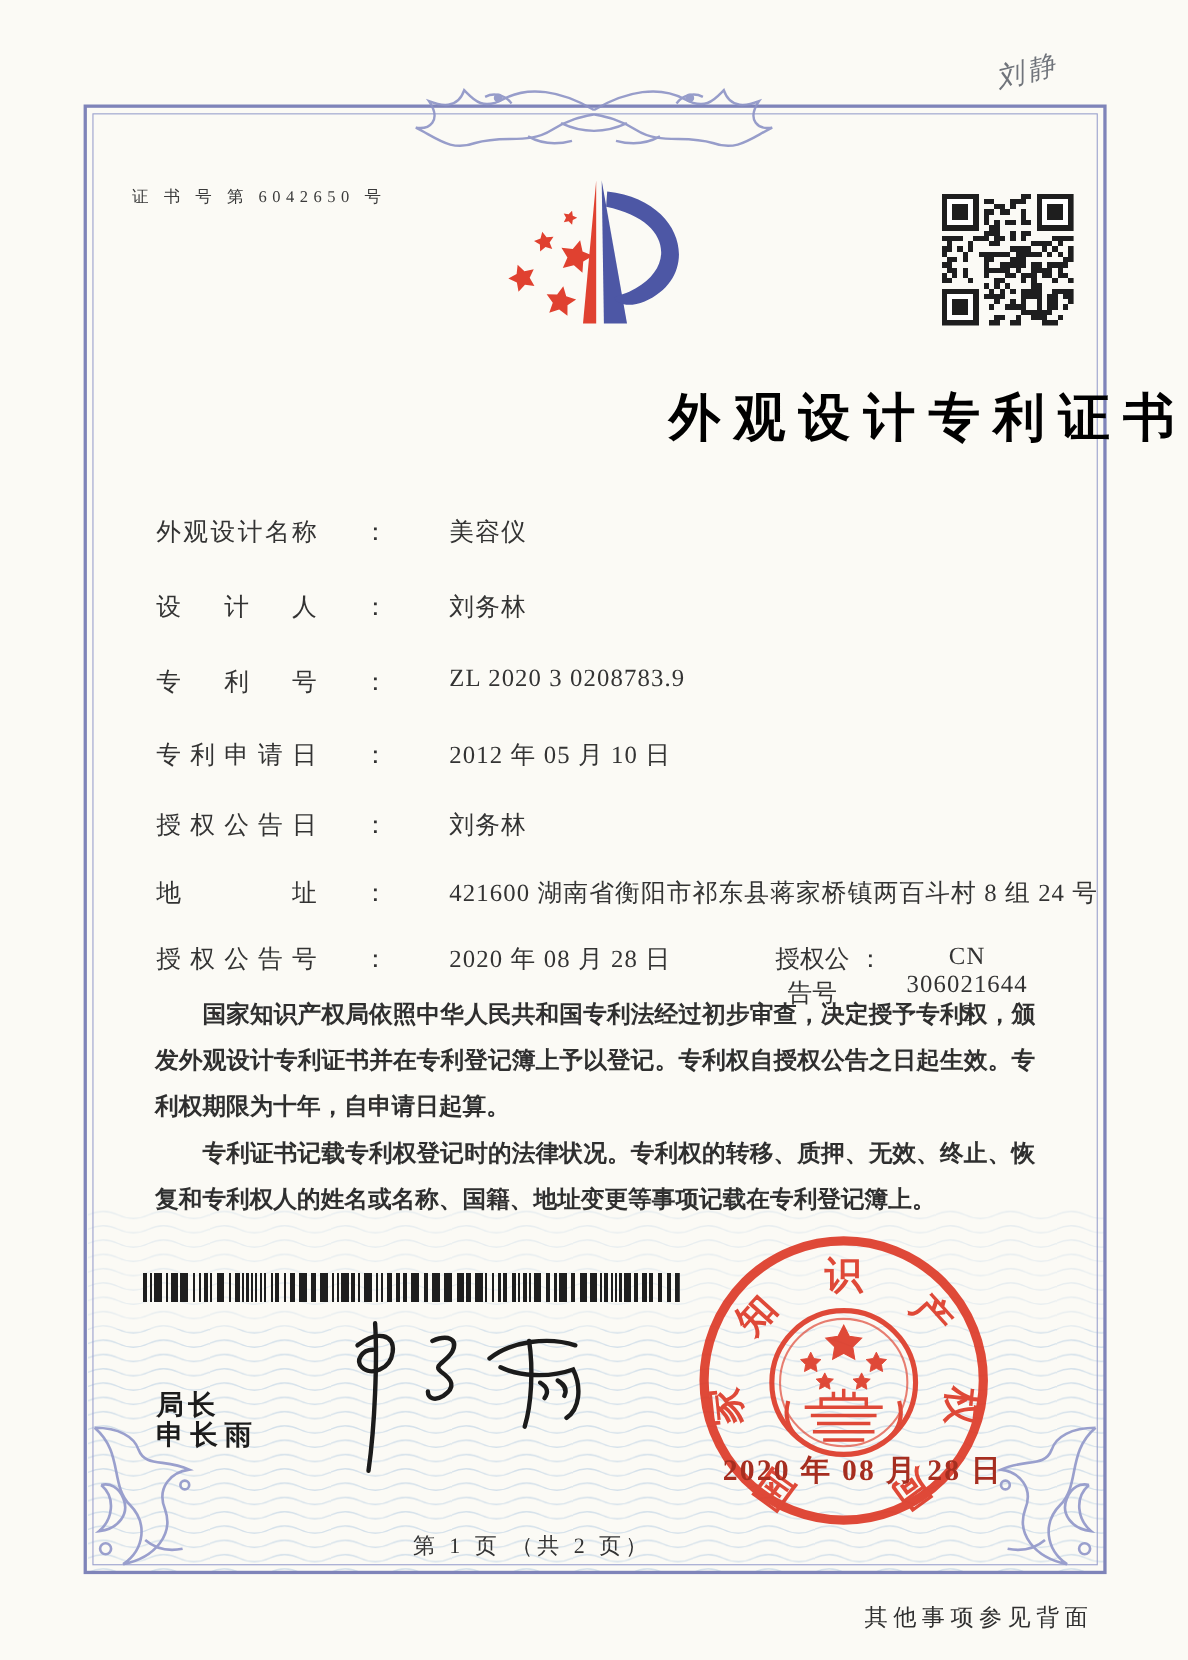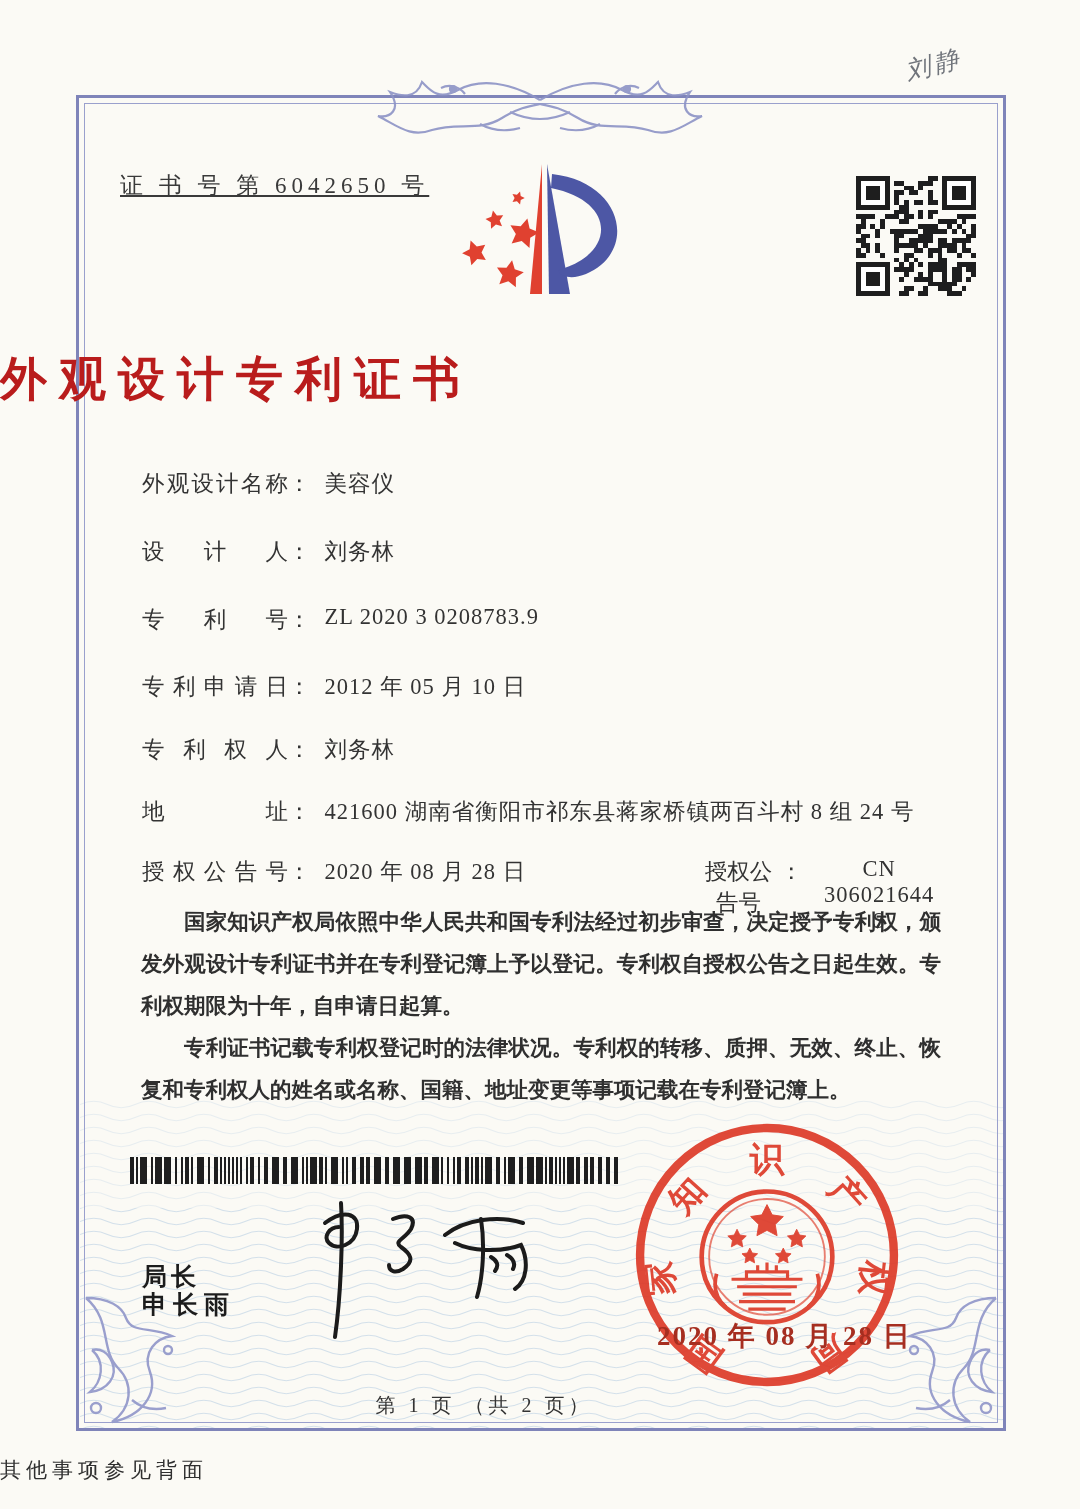--- a/index.html
+++ b/index.html
@@ -19,30 +19,30 @@
     left:84px;top:103px;width:914px;height:1320px;
     border:1px solid #9aa0cd;box-sizing:border-box;
   }
   
   .handwriting{
     left:905px;top:48px;font-size:25px;color:#585d66;
     font-family:"DejaVu Sans",sans-serif;font-style:italic;
     transform:rotate(-14deg);letter-spacing:4px;opacity:.85;
   }
   .cert-no{
-    left:120px;top:170px;font-size:23px;letter-spacing:5px;color:#3a3a3a;text-decoration:underline;
+    left:120px;top:170px;font-size:15px;letter-spacing:5px;color:#3a3a3a;
   }
   .logo{left:438px;top:148px;}
   .qr{left:856px;top:176px;}
   .title{
-    left:0;top:348px;width:1080px;text-align:left;
-    font-size:47px;font-weight:bold;letter-spacing:12px;color:#b91c1c;
+    left:0;top:348px;width:1080px;text-align:right;
+    font-size:47px;font-weight:bold;letter-spacing:12px;color:#000000;
   }
   
-  .field{left:142px;font-size:22.5px;display:flex;color:#333;}
+  .field{left:142px;font-size:22.5px;display:flex;color:#333;gap:42px;}
   .flabel{display:inline-block;width:146px;text-align:justify;text-align-last:justify;}
   .fcolon{display:inline-block;margin-right:14px;}
   .fvalue{display:inline-block;letter-spacing:1px;}
   .grant-right{position:absolute;left:555px;top:0;display:flex;text-align:center;}
   
   .body-text{
     left:141px;top:902px;width:800px;font-size:21.5px;line-height:1.95;
     text-align:justify;color:#2f2f2f;font-weight:bold;
   }
   .body-text p{margin:0;text-indent:2em;}
@@ -56,21 +56,21 @@
   .seal{left:627px;top:1115px;}
   .seal-date{
     left:657px;top:1318px;font-size:27px;letter-spacing:2px;
     color:#a62e20;font-weight:bold;
   }
   .page-info{
     left:0;top:1392px;width:968px;text-align:center;font-size:20px;
     letter-spacing:4px;color:#333;
   }
   .back-note{
-    left:0;top:1456px;width:994px;text-align:left;font-size:21px;
+    left:0;top:1456px;width:994px;text-align:right;font-size:21px;
     letter-spacing:5px;color:#2f2f2f;
   }
   .waves{left:80px;top:1098px;pointer-events:none;}
   .ornament-top{left:360px;top:52px;}
   .corner{pointer-events:none;}
   .corner-bl{left:72px;top:1290px;}
   .corner-br{left:890px;top:1290px;transform:scaleX(-1);}
 </style>
 </head>
 <body>
@@ -371,21 +371,21 @@
   <span class="flabel">专利号</span>
     <span class="fcolon">：</span>
   <span class="fvalue">ZL 2020 3 0208783.9</span>
 </div>
 <div class="abs field" style="top:671px">
   <span class="flabel">专利申请日</span>
     <span class="fcolon">：</span>
   <span class="fvalue">2012 年 05 月 10 日</span>
 </div>
 <div class="abs field" style="top:734px">
-  <span class="flabel">专利权人</span>
+  <span class="flabel">授权公告日</span>
     <span class="fcolon">：</span>
   <span class="fvalue">刘务林</span>
 </div>
 <div class="abs field" style="top:796px">
   <span class="flabel">地址</span>
     <span class="fcolon">：</span>
   <span class="fvalue">421600 湖南省衡阳市祁东县蒋家桥镇两百斗村 8 组 24 号</span>
 </div>
 
 <div class="abs field" style="top:856px;width:800px">

